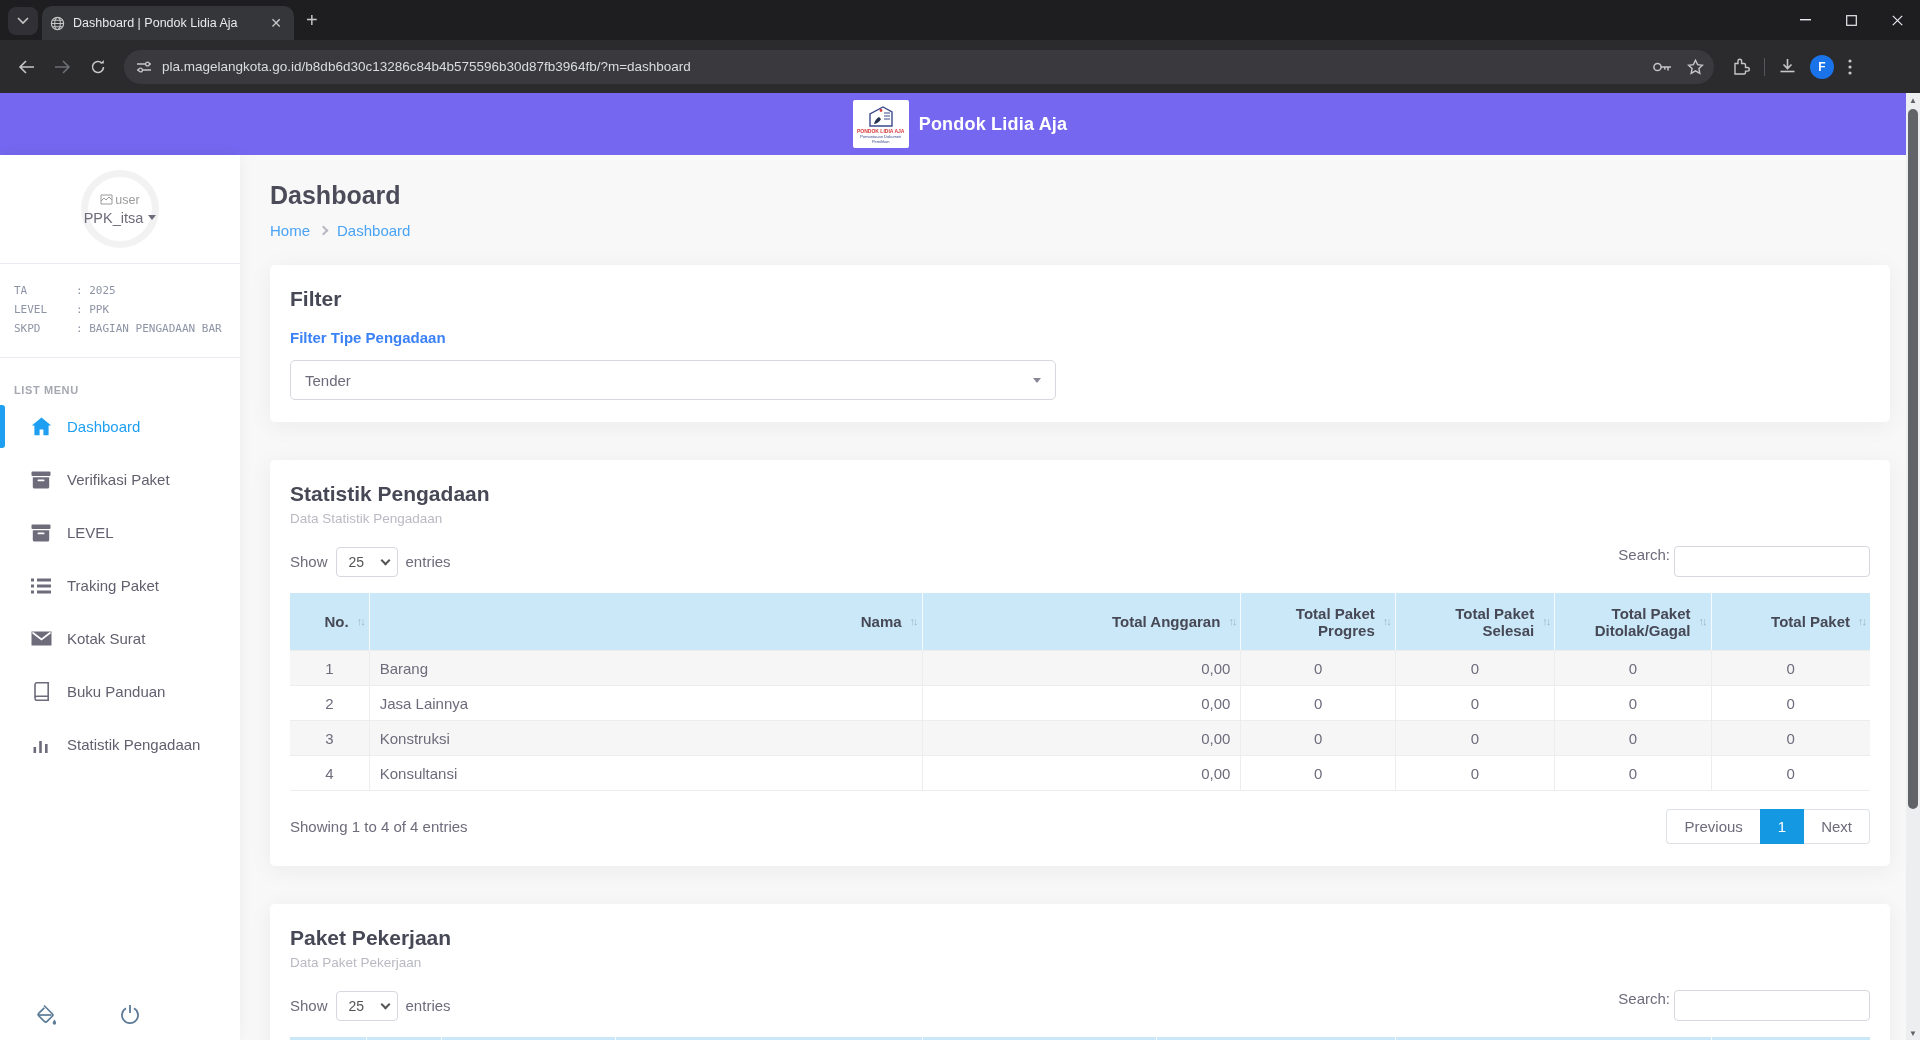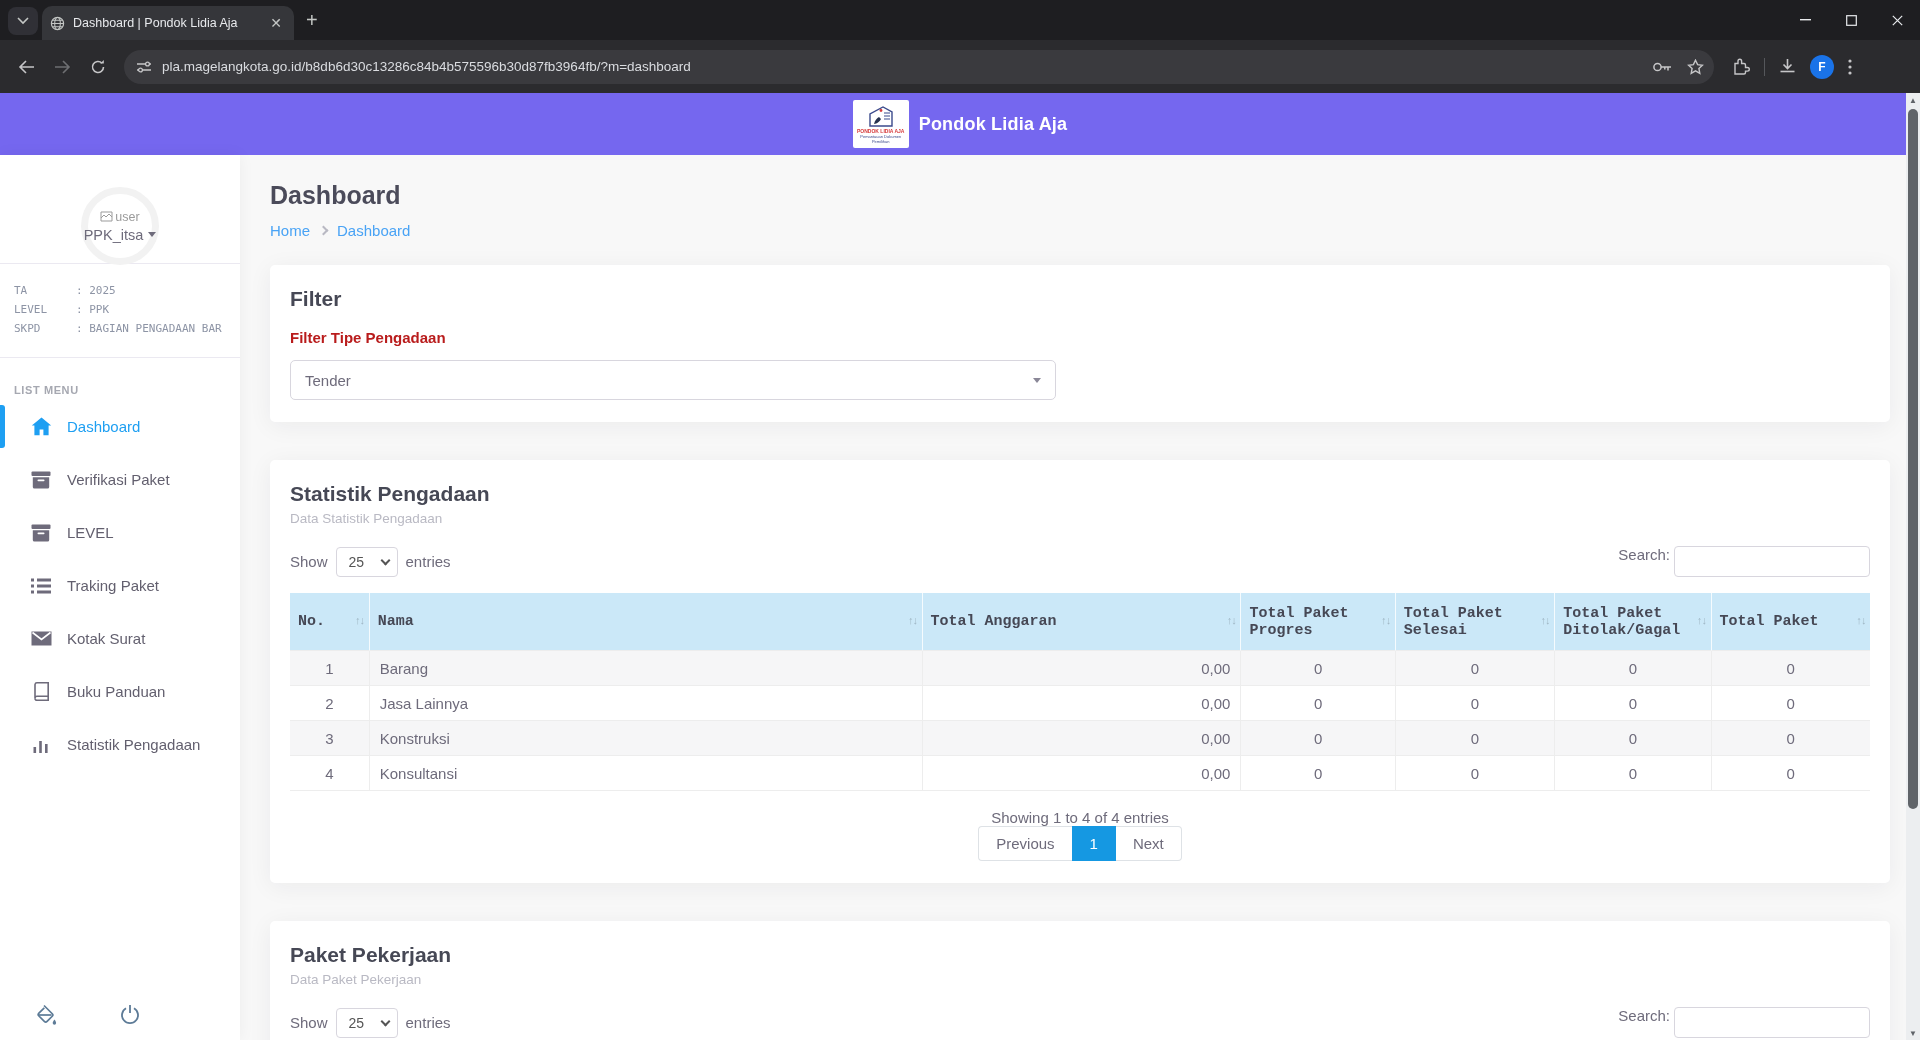--- a/index.html
+++ b/index.html
@@ -32,21 +32,21 @@
   .logo-sub2 { font-size:4px; color:#3b4a8c; text-align:center; }
   .brand { color:#fff; font-size:18px; font-weight:bold; letter-spacing:.2px; }
 
   
   .body-row { display:flex; height:885px; position:relative; }
   .sidebar { width:240px; background:#fff; box-shadow:0 0 15px rgba(34,41,47,.05); position:relative; flex:0 0 240px; z-index:2; }
   .content { flex:1; padding:0 30px 0 30px; overflow:hidden; position:relative; }
 
   
   .user-block { height:108px; position:relative; }
-  .avatar-ring { position:absolute; left:81px; top:32px; width:78px; height:78px; border-radius:50%; border:7px solid #f2f2f2; background:#fff; display:flex; flex-direction:column; align-items:center; justify-content:center; }
+  .avatar-ring { position:absolute; left:81px; top:15px; width:78px; height:78px; border-radius:50%; border:7px solid #f2f2f2; background:#fff; display:flex; flex-direction:column; align-items:center; justify-content:center; }
   .avatar-alt { display:flex; align-items:center; gap:2px; color:#9b9b9b; font-size:12.5px; }
   .username-row { display:flex; align-items:center; gap:5px; margin-top:3px; color:#6e6b7b; font-size:14.5px; }
   .caret-down { width:0; height:0; border-left:4px solid transparent; border-right:4px solid transparent; border-top:5px solid #6e6b7b; }
   .side-divider { border-top:1px solid #ebe9f1; }
   .info-block { padding:14px 14px 16px 14px; font-family:"DejaVu Sans Mono", monospace; font-size:11px; color:#8d94a5; white-space:nowrap; overflow:hidden; }
   .info-row { display:flex; margin:6px 0; }
   .info-label { width:62px; flex:0 0 62px; }
   .list-menu-label { padding:26px 0 4px 14px; font-size:11px; font-weight:bold; color:#a6a8b1; letter-spacing:.6px; }
   .menu { display:flex; flex-direction:column; }
   .menu-item { position:relative; height:53px; display:flex; align-items:center; gap:15px; padding-left:30px; color:#625f6e; font-size:15px; cursor:pointer; }
@@ -59,44 +59,44 @@
   .page-head { padding-top:26px; }
   .page-title { font-size:25px; font-weight:bold; color:#4b4b5a; }
   .breadcrumb { display:flex; align-items:center; gap:10px; margin-top:12px; font-size:15px; }
   .crumb { color:var(--link_blue,#49a3f5); }
   .crumb-sep { width:7px; height:7px; border-top:2px solid #b9b9c3; border-right:2px solid #b9b9c3; transform:rotate(45deg); }
 
   .card { background:#fff; border-radius:5px; box-shadow:0 4px 24px rgba(34,41,47,.06); padding:22px 20px; }
   .card-filter { margin-top:26px; }
   .card-title { font-size:21px; font-weight:bold; color:#464855; }
   .card-sub { margin-top:5px; font-size:13.5px; color:#b9b9c3; }
-  .filter-label { margin-top:18px; font-size:15px; font-weight:bold; color:#b91c1c; }
+  .filter-label { margin-top:18px; font-size:15px; font-weight:bold; color:#3b82f6; }
   .select-box { margin-top:14px; width:766px; height:40px; border:1px solid #d8d6de; border-radius:5px; display:flex; align-items:center; padding:0 14px; color:#6e6b7b; font-size:15px; justify-content:space-between; background:#fff; }
   .select-caret { width:0; height:0; border-left:4px solid transparent; border-right:4px solid transparent; border-top:5px solid #8a8797; }
 
   .card-table { margin-top:38px; }
   .dt-controls { margin-top:20px; display:flex; justify-content:space-between; align-items:center; }
   .dt-left { display:flex; align-items:center; gap:8px; color:#6e6b7b; font-size:15px; }
   .length-select { width:62px; height:30px; border:1px solid #d8d6de; border-radius:4px; display:flex; align-items:center; justify-content:space-between; padding:0 8px 0 12px; color:#555; font-size:14px; background:#fff; }
   .length-caret { width:7px; height:7px; border-left:2px solid #555; border-bottom:2px solid #555; transform:rotate(-45deg); margin-top:-3px; }
   .dt-right { display:flex; align-items:flex-start; gap:4px; color:#6e6b7b; font-size:15px; }
   .search-input { width:196px; height:31px; border:1px solid #d8d6de; border-radius:4px; background:#fff; outline:none; padding:0 8px; font-size:14px; color:#555; }
 
   table.dt { margin-top:16px; width:100%; border-collapse:separate; border-spacing:0; table-layout:fixed; }
   table.dt th { background:var(--table_header_blue,#cbe8f8); color:#464855; font-size:15px; font-weight:bold; padding:9px 20px 9px 8px; position:relative; height:58px; border-bottom:1px solid #ededed; }
   table.dt th + th { border-left:1px solid rgba(255,255,255,.8);margin-left:36px; }
   .sort-glyph { position:absolute; right:5px; top:50%; transform:translateY(-62%); font-size:11px; color:#9fb6c4; letter-spacing:-2px; }
   .sort-glyph::after { content:"\2191\2193"; }
   table.dt td { font-size:15px; color:#6e6b7b; padding:8px 10px; height:35px; border-bottom:1px solid #ededed; background:#fff; }
   table.dt td + td { border-left:1px solid #ededed; }
   table.dt tr.odd td { background:#f6f6f7; }
-  td.c { text-align:center; } th.c { text-align:left;font-family:Liberation Mono, monospace; }
+  td.c { text-align:center; } th.c { text-align:right; }
   td.r { text-align:right; padding-right:14px; }
 
-  .dt-footer { margin-top:18px; display:flex; justify-content:space-between; align-items:center;flex-direction:column; }
+  .dt-footer { margin-top:18px; display:flex; justify-content:space-between; align-items:center; }
   .dt-info { color:#6e6b7b; font-size:15px; }
   .paginate { display:flex; }
   .page-btn { border:1px solid #dee2e6; background:#fff; color:#6e6b7b; font-size:15px; padding:9px 17px; line-height:1; }
   .page-btn.prev { border-radius:4px 0 0 4px; border-right:none; }
   .page-btn.next { border-radius:0 4px 4px 0; border-left:none; }
   .page-btn.current { background:var(--pagination_active,#1598e2); border-color:var(--pagination_active,#1598e2); color:#fff; }
 
   
   .pagebar { position:absolute; right:0; top:93px; width:14px; height:947px; background:#eceef0; z-index:5; }
   .pagebar .arrow { position:absolute; left:0; width:14px; height:14px; display:flex; align-items:center; justify-content:center; color:#5f6368; font-size:8px; }

